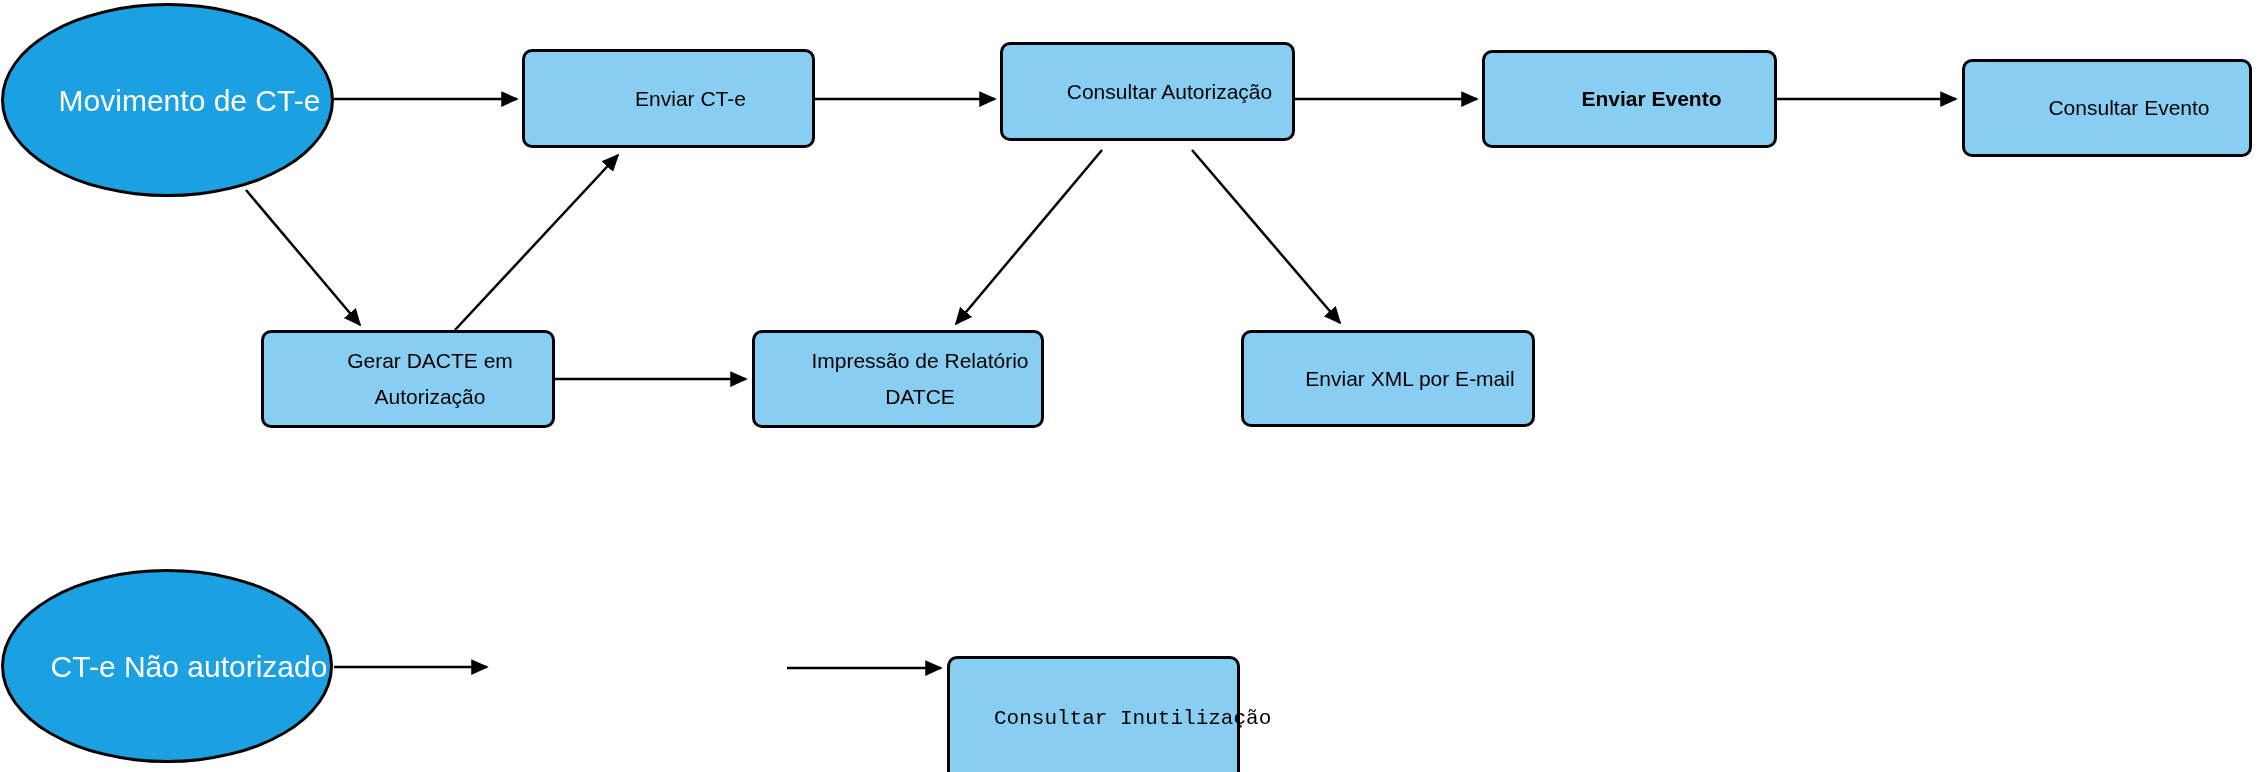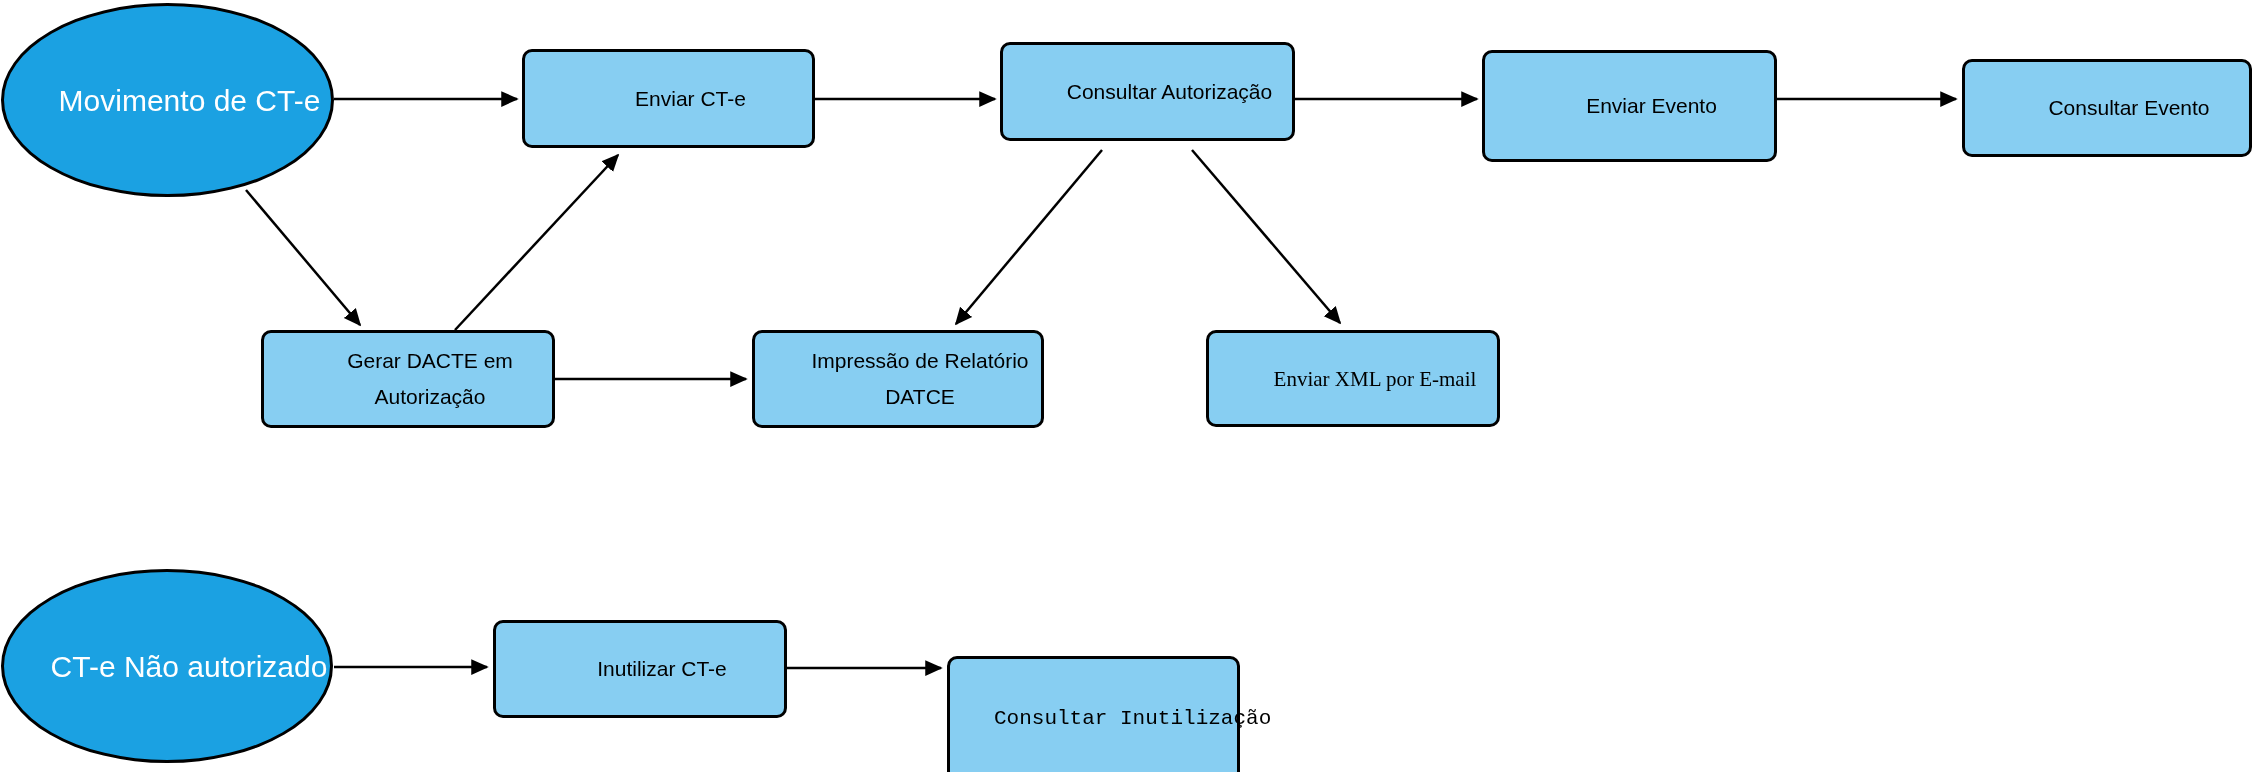--- a/index.html
+++ b/index.html
@@ -48,25 +48,25 @@
     color: var(--process-text, #000000);
     font-size: 21px;
     line-height: 36px;
     justify-content: flex-end;
   }
 
   
   .n-movimento              { left: 1px;    top: 3px;   width: 333px; height: 194px; }
   .n-enviar-cte             { left: 522px;  top: 49px;  width: 293px; height: 99px;  }
   .n-consultar-autorizacao  { left: 1000px; top: 42px;  width: 295px; height: 99px;  }
-  .n-enviar-evento          { left: 1482px; top: 50px;  width: 295px; height: 112px;  }
+  .n-enviar-evento          { left: 1482px; top: 50px;  width: 295px; height: 98px; font-weight: bold;  }
   .n-consultar-evento       { left: 1962px; top: 59px;  width: 290px; height: 98px;  }
   .n-gerar-dacte            { left: 261px;  top: 330px; width: 294px; height: 98px;  }
   .n-impressao              { left: 752px;  top: 330px; width: 292px; height: 98px;  }
-  .n-enviar-xml             { left: 1206px; top: 330px; width: 294px; height: 97px; font-family: Liberation Serif, serif;  }
+  .n-enviar-xml             { left: 1241px; top: 330px; width: 294px; height: 97px;  }
   .n-cte-nao-autorizado     { left: 1px;    top: 569px; width: 332px; height: 194px; text-align: center; }
   .n-inutilizar-cte         { left: 493px;  top: 620px; width: 294px; height: 98px;  }
   .n-consultar-inutilizacao { left: 947px;  top: 656px; width: 293px; height: 126px; font-family: Liberation Mono, monospace;  }
 </style>
 </head>
 <body>
 
 <div class="canvas">
 
   <svg class="edges" width="2258" height="772" viewBox="0 0 2258 772" xmlns="http://www.w3.org/2000/svg">
@@ -137,25 +137,20 @@
       <span class="line">Enviar XML por E-mail</span>
     </div>
   </div>
 
   <div class="node ellipse n-cte-nao-autorizado">
     <div class="label">
       <span class="line">CT-e Não autorizado</span>
     </div>
   </div>
 
-  <div class="node box n-inutilizar-cte">
-    <div class="label">
-      <span class="line">Inutilizar CT-e</span>
-    </div>
-  </div>
 
   <div class="node box n-consultar-inutilizacao">
     <div class="label">
       <span class="line">Consultar Inutilização</span>
     </div>
   </div>
 
 </div>
 
 </body></html>

